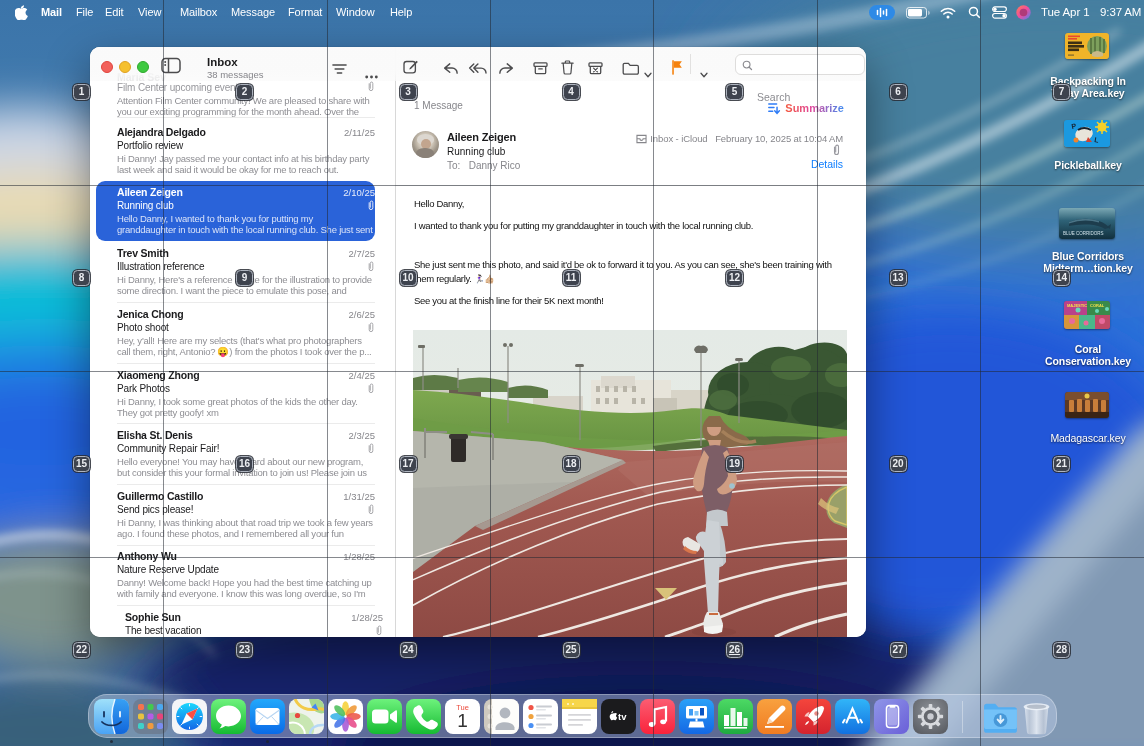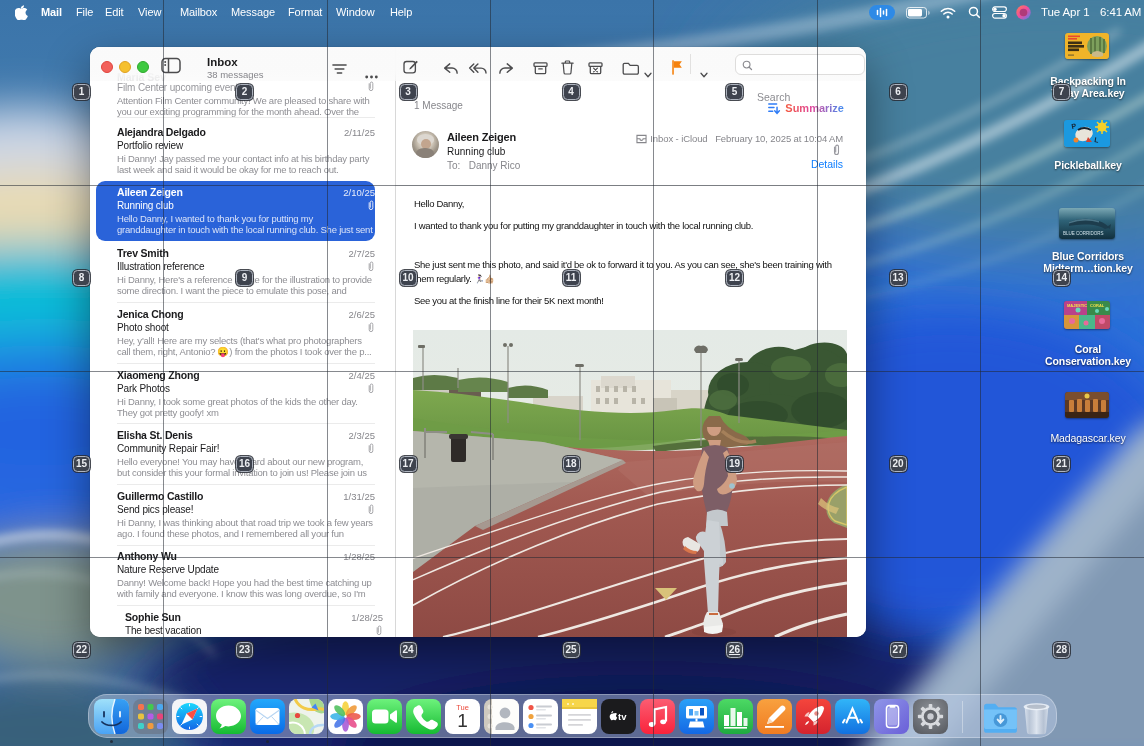--- a/index.html
+++ b/index.html
@@ -165,21 +165,21 @@
         <linearGradient id="siri" x1="0" y1="0" x2="1" y2="1">
           <stop offset="0" stop-color="#ff7d52"></stop>
           <stop offset=".5" stop-color="#f04ca0"></stop>
           <stop offset="1" stop-color="#4a86f0"></stop>
         </linearGradient>
       </defs>
       <circle cx="7.5" cy="7.5" r="7.2" fill="url(#siri)"></circle>
       <circle cx="7.5" cy="7.5" r="3.8" fill="#b03a78"></circle>
     </svg>
   <span class="mi" style="left:1041px;font-size:11.5px;">Tue Apr 1</span>
-  <span class="mi" style="left:1100px;font-size:11.5px;">6:41 AM</span>
+  <span class="mi" style="left:1100px;font-size:11.5px;">9:37 AM</span>
 </div>
 
 <div id="win" class="abs">
   <div id="listpane">
     <div class="abs" style="left:27px;top:24px;color:#b4b4b8;font-weight:bold;font-size:10.5px;">Maria Sev</div>
     <div class="row" style="top:33px;">
       <div class="subj" style="color:#97979c;">Film Center upcoming events</div>
       <svg class="clip" style="top:1px;" width="10" height="11" viewBox="0 0 11 12">
           <path d="M3.5,3 L3.5,8.5 a2,2 0 0 0 4,0 L7.5,2.5 a1.4,1.4 0 0 0 -2.8,0 L4.7,8" fill="none" stroke="#a6a6aa" stroke-width="1.1" stroke-linecap="round"></path>
         </svg>

